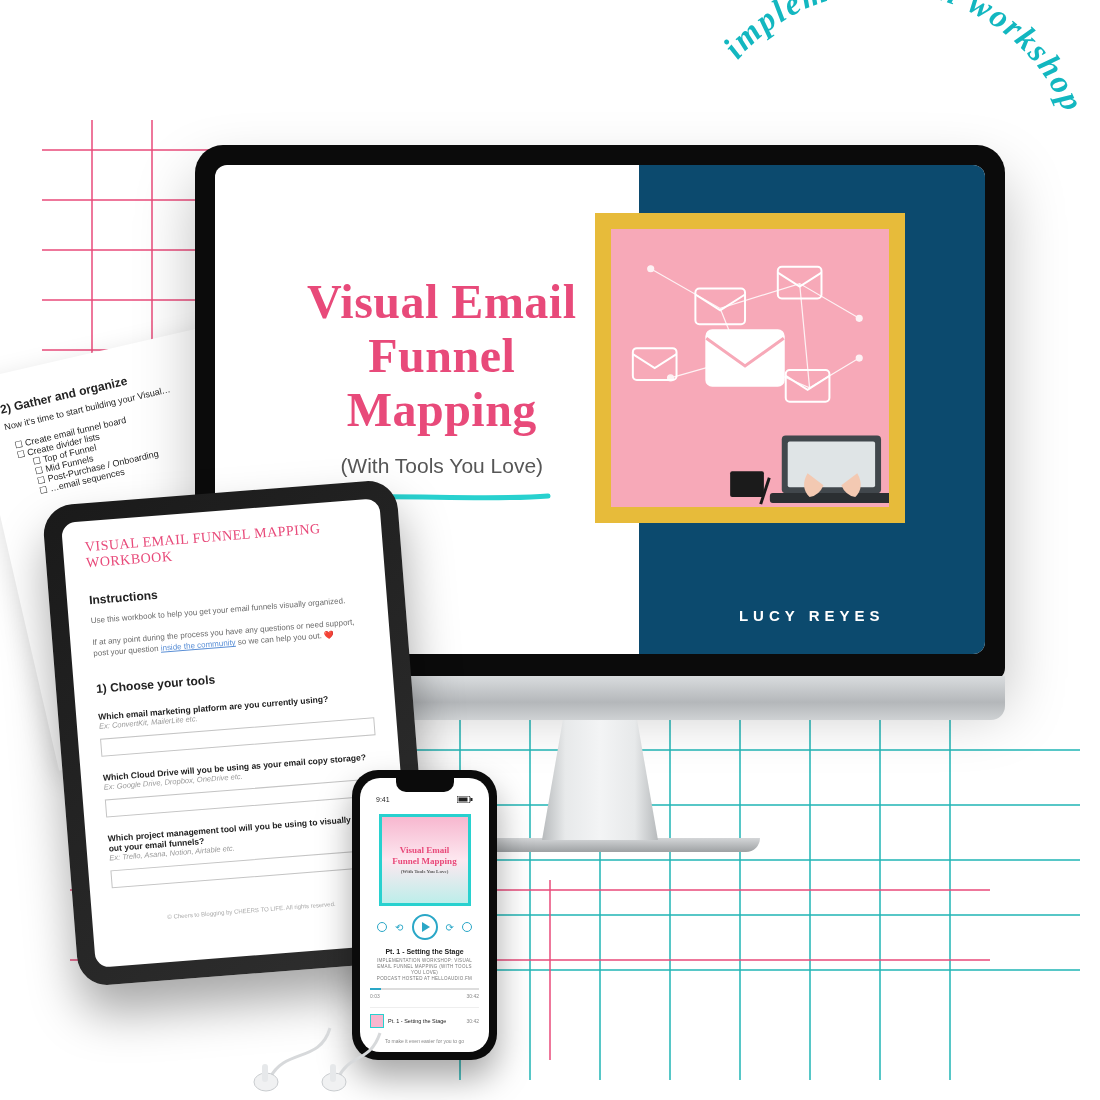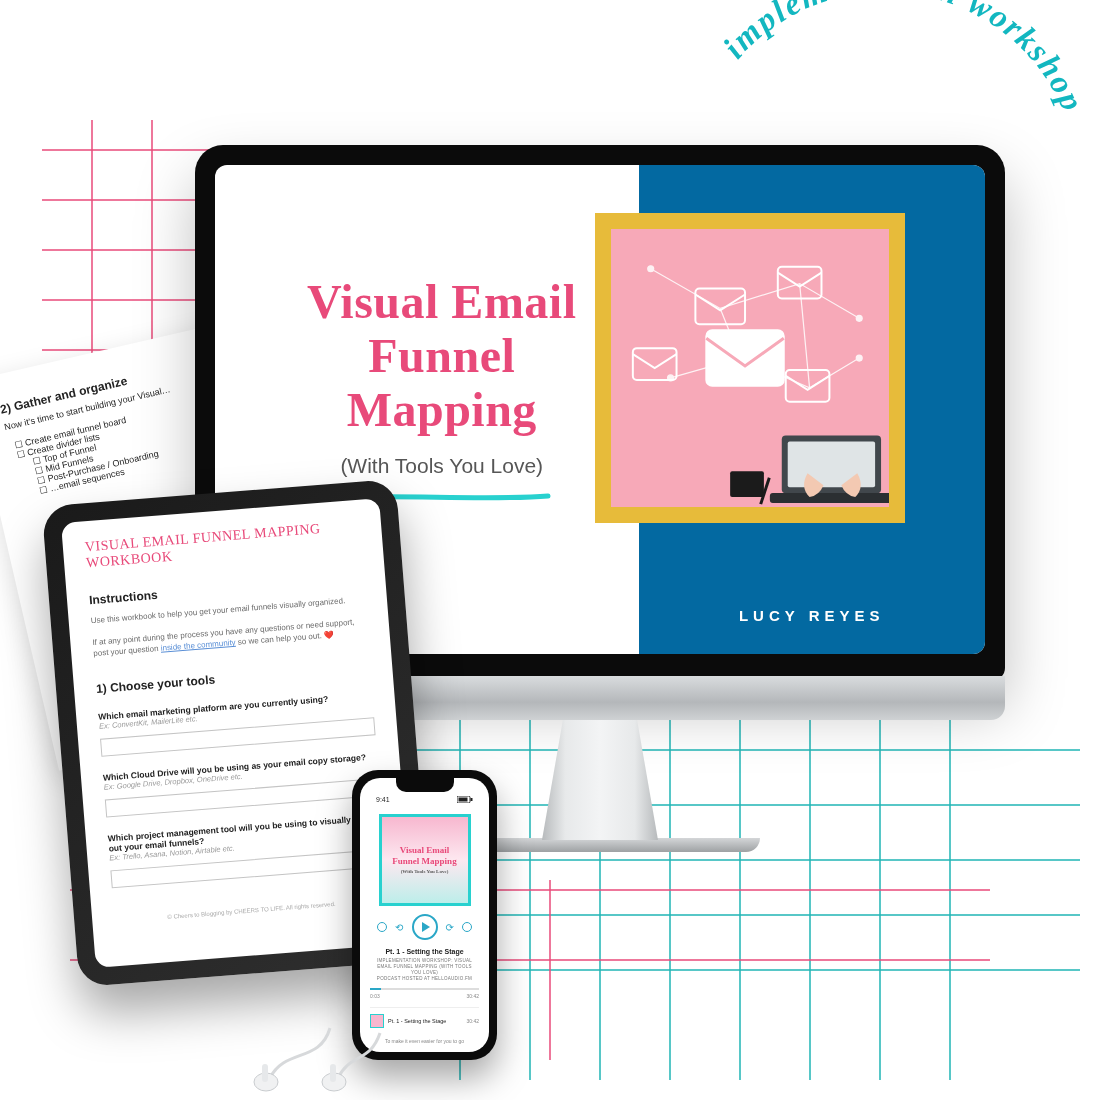--- a/index.html
+++ b/index.html
@@ -105,21 +105,21 @@
     font-family: "Helvetica Neue", Arial, sans-serif;
   }
   .underline {
     margin-top: 14px;
     width: 220px;
     height: 10px;
   }
 
   .screen-right {
     flex: 1;
-    background: #0369a1;
+    background: #0c4a6e;
     position: relative;
     display: flex;
     align-items: flex-start;
     justify-content: flex-start;
   }
   .screen-right .frame {
     position: absolute;
     top: 48px;
     left: -44px;
     width: 310px;

